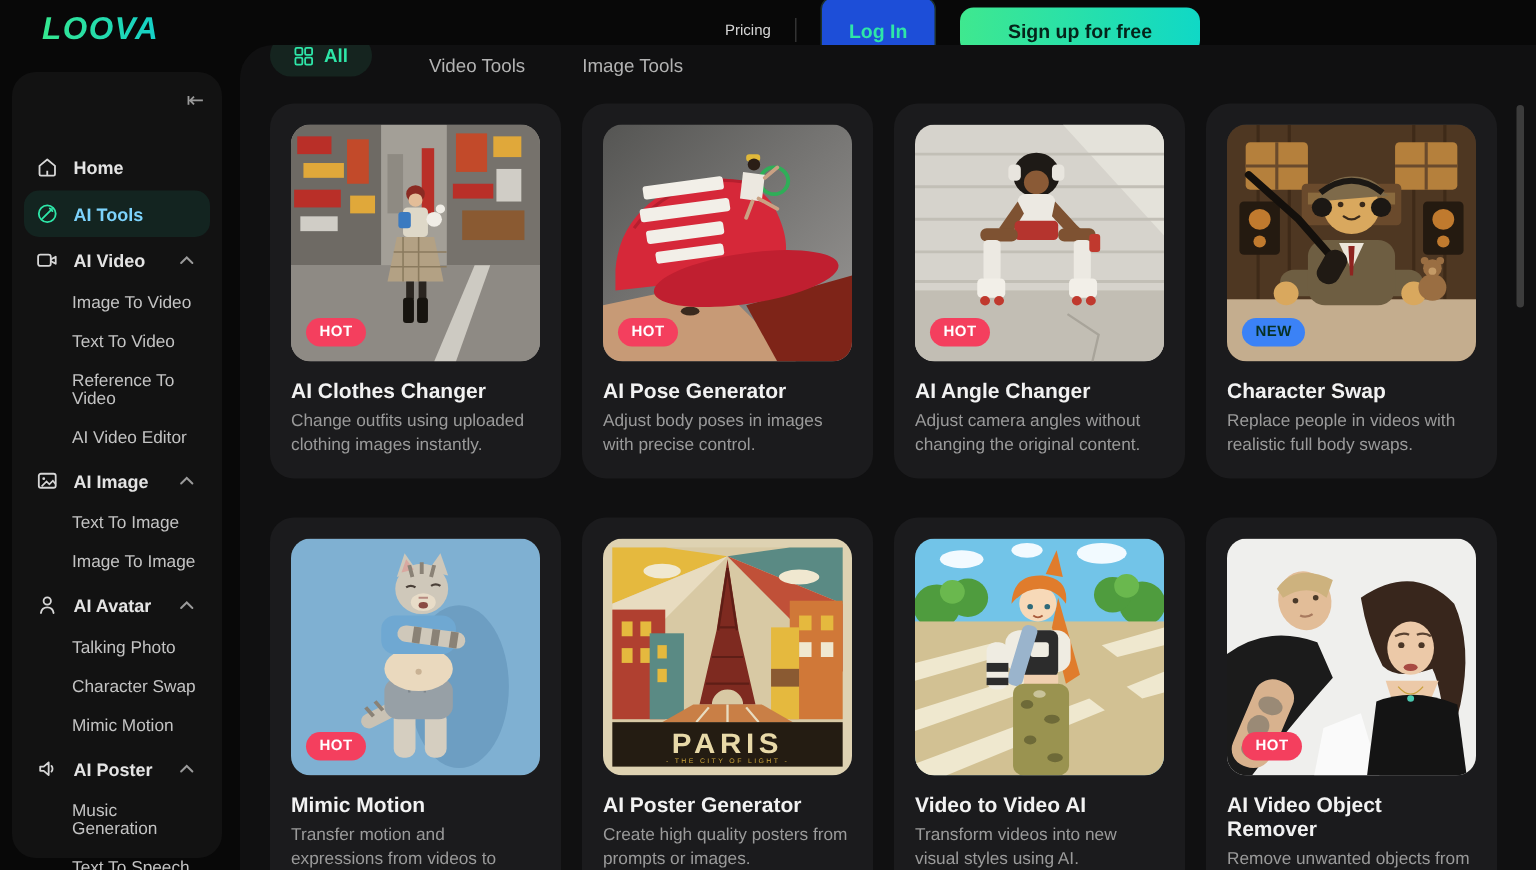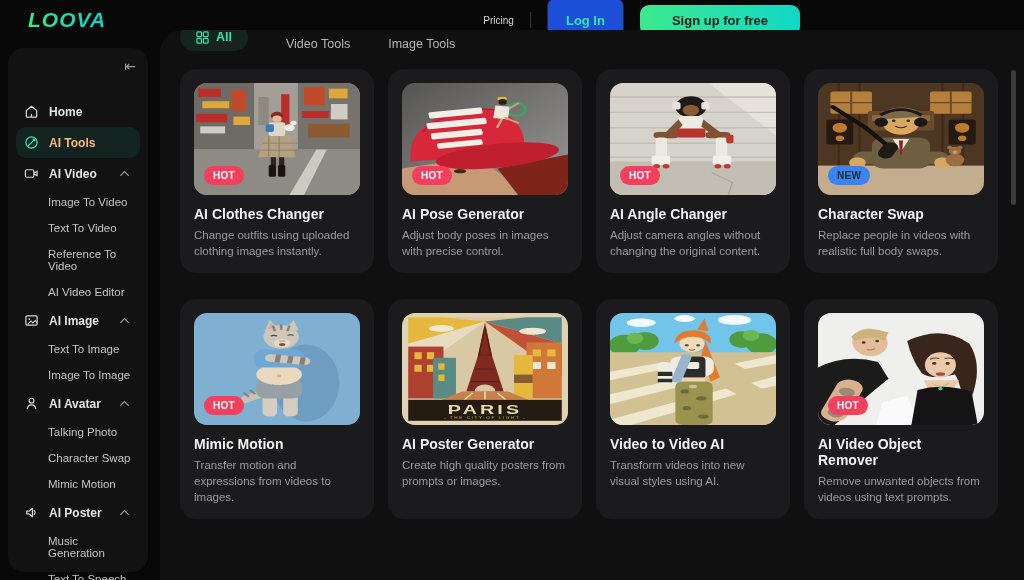--- a/index.html
+++ b/index.html
@@ -26,40 +26,40 @@
 
   
   .sidebar { position:absolute; left:8px; top:48px; width:140px; height:524px;
              background:#121212; border-radius:16px; padding:10px 8px; }
   .collapse { position:absolute; right:12px; top:10px; color:#9a9a9a; font-size:14px;
               cursor:pointer; }
   .nav { margin-top:38px; }
   .nav-item { display:flex; align-items:center; gap:10px; padding:8px 8px;
               color:#e4e4e4; font-size:12px; font-weight:600; border-radius:10px;
               cursor:pointer; position:relative; }
-  .nav-item.active { background:#132420; color:#fdba74; }
+  .nav-item.active { background:#132420; color:#7dd3fc; }
   .nav-item .chev { position:absolute; right:8px; }
   .nav-sub { color:#c3c3c3; font-size:11.5px; font-weight:400; padding:7px 8px 7px 32px;
              cursor:pointer; }
   .icon16 { width:15px; height:15px; flex:0 0 15px; }
 
   
   .main { position:absolute; left:160px; top:30px; width:864px; height:550px;
           background:#101011; border-radius:22px 0 0 0; overflow:hidden;
           padding:0 20px; }
   .tabs { display:flex; align-items:flex-end; gap:38px; height:32px; margin-top:-11px; }
   .tab-pill { display:flex; align-items:center; gap:7px; background:#15241f;
               border-radius:999px; padding:7px 16px; color:#2ee6a8; font-size:12.5px;
               font-weight:700; cursor:pointer; }
   .tab { color:#b3b3b3; font-size:12.5px; cursor:pointer; }
 
   .grid { margin-top:18px; display:grid; grid-template-columns:repeat(4,194px);
           gap:26px 14px; }
   .card { background:#1b1b1d; border-radius:16px; padding:14px; cursor:pointer; }
-  .card-img { position:relative; height:112px; border-radius:13px; overflow:hidden;
+  .card-img { position:relative; height:158px; border-radius:13px; overflow:hidden;
               background:#333; }
   .card-img svg { display:block; width:100%; height:100%; }
   .badge { position:absolute; left:10px; bottom:10px; font-size:10px; font-weight:700;
            padding:4px 9px; border-radius:999px; letter-spacing:.3px; }
   .badge.hot { background:#f43f5e; color:#fff; }
   .badge.new { background:#3b82f6; color:#073124; }
   .card-title { margin-top:11px; color:#f2f2f2; font-size:14px; font-weight:700; }
   .card-desc { margin-top:5px; color:#9a9a9a; font-size:11.5px; line-height:1.4; }
 
   .scrollbar { position:absolute; left:1011px; top:70px; width:5px; height:135px;

